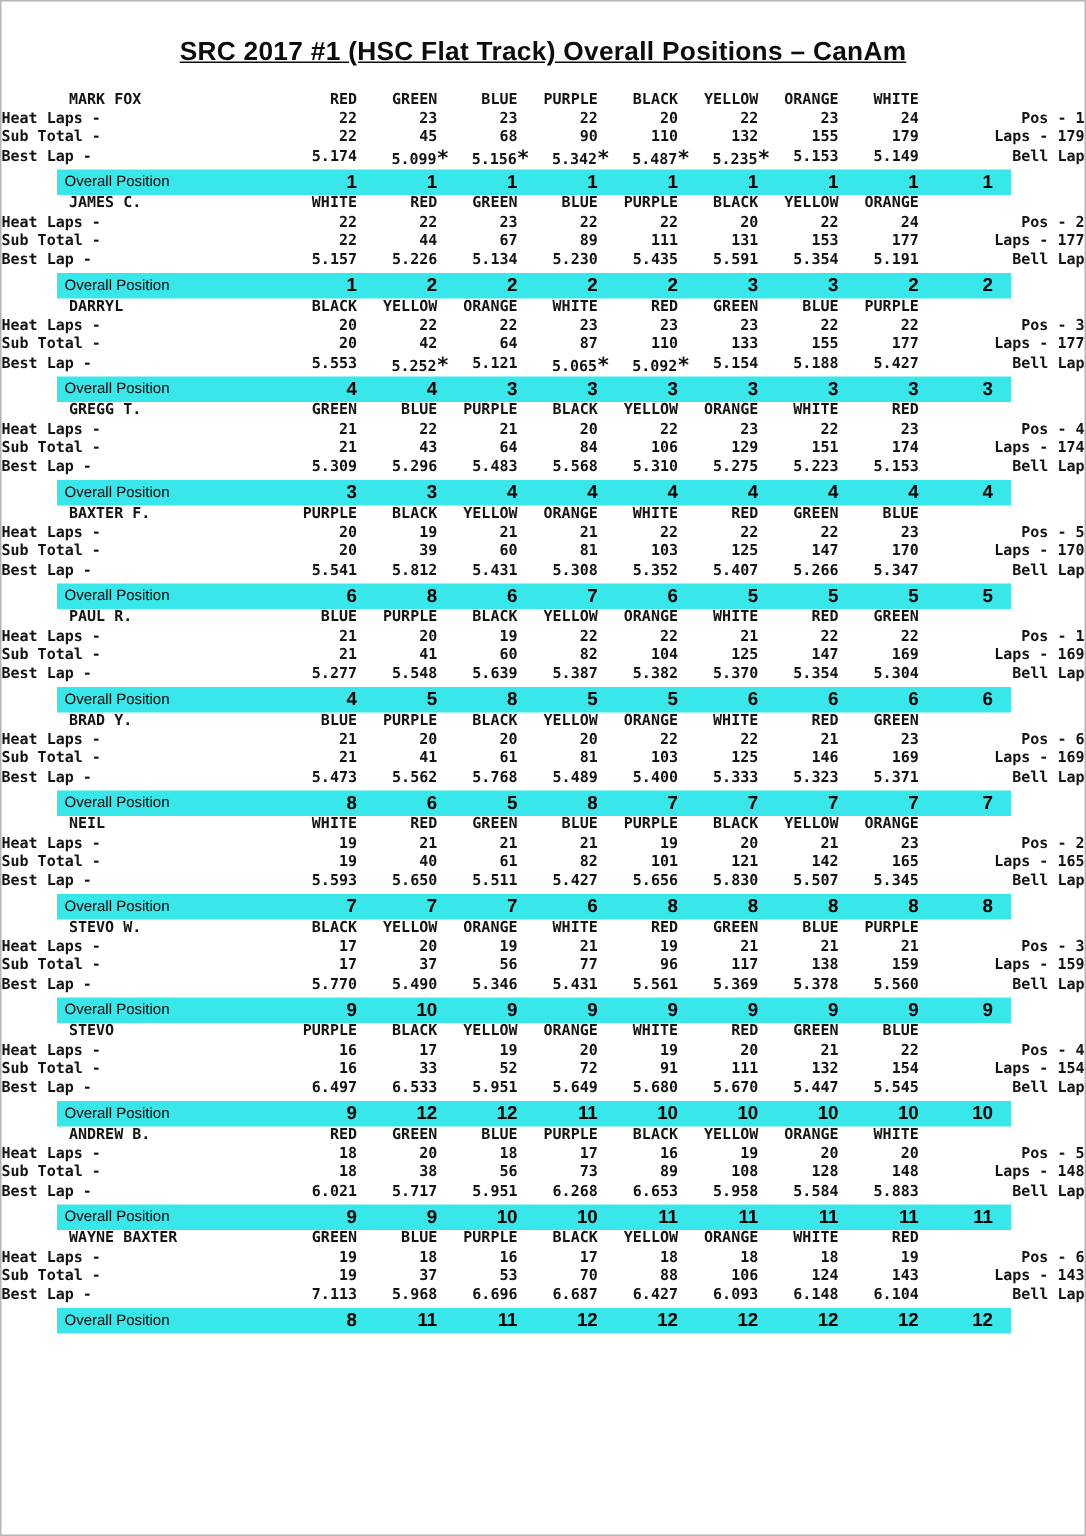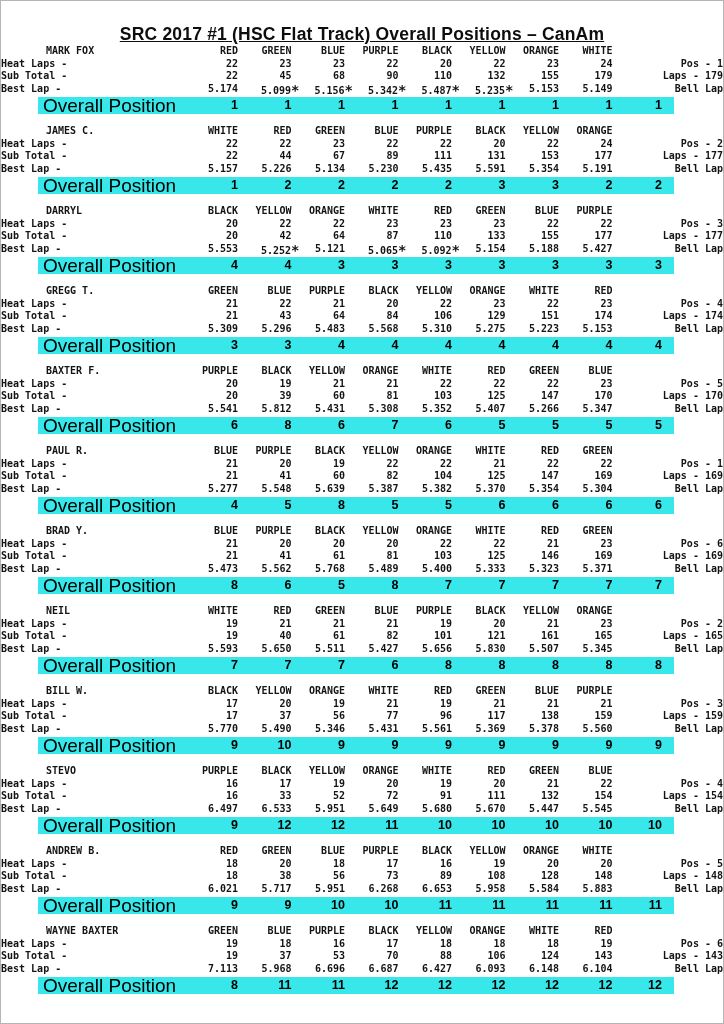--- a/index.html
+++ b/index.html
@@ -6,30 +6,30 @@
   body{
     width:724px;height:1024px;
     background:#ffffff;
     box-sizing:border-box;
     border:1px solid #b5b5b5;
     overflow:hidden;
     font-family:"DejaVu Sans Mono",monospace;
   }
   .title{
     margin-top:23px;
-    margin-bottom:0;
+    margin-bottom:16px;
     text-align:center;
     font-family:"Liberation Sans",sans-serif;
     font-weight:bold;
     font-size:17.5px;
     letter-spacing:.2px;
     text-decoration:underline;
     color:#0d0d0d;
   }
-  .block{margin-bottom:11px;}
+  .block{}
   .row{
     display:grid;
     grid-template-columns:178px 59px 53.5px 53.5px 53.5px 53.5px 53.5px 53.5px 53.5px auto;
     height:12.5px;line-height:12.5px;
   }
   .mono{
     font-family:"DejaVu Sans Mono",monospace;
     font-size:10px;font-weight:bold;color:#141414;
   }
   .cell{white-space:nowrap;overflow:visible;}
@@ -44,21 +44,21 @@
   .overall{
     height:17px;line-height:17px;
     position:relative;margin-top:2px;
   }
   .overall::before{
     content:"";position:absolute;
     left:37px;width:636px;top:0;bottom:0;
     background:var(--hl,#38e7e9);
   }
   .overall .cell{position:relative;font-family:"Liberation Sans",sans-serif;color:#000;}
-  .olabel{text-align:left;padding-left:42px;font-size:19px;font-weight:normal;}
+  .olabel{text-align:left;padding-left:42px;font-size:10px;font-weight:normal;}
   .onum{font-weight:bold;font-size:12.5px;}
   .ototal{text-align:right;padding-right:61px;font-weight:bold;font-size:12.5px;}
 </style>
 </head>
 <body>
 
 <div class="title">SRC 2017 #1 (HSC Flat Track) Overall Positions – CanAm</div>
 
 <div id="blocks">
     <div class="block">
@@ -521,21 +521,21 @@
         <div class="cell rlabel">Pos - 2</div>
       </div>
       <div class="row mono">
         <div class="cell label">Sub Total -</div>
         <div class="cell col">19</div>
         <div class="cell col">40</div>
         <div class="cell col">61</div>
         <div class="cell col">82</div>
         <div class="cell col">101</div>
         <div class="cell col">121</div>
-        <div class="cell col">161</div>
+        <div class="cell col">142</div>
         <div class="cell col">165</div>
         <div class="cell rlabel">Laps - 165</div>
       </div>
       <div class="row mono">
         <div class="cell label">Best Lap -</div>
         <div class="cell col">5.593</div>
         <div class="cell col">5.650</div>
         <div class="cell col">5.511</div>
         <div class="cell col">5.427</div>
         <div class="cell col">5.656</div>
@@ -552,21 +552,21 @@
         <div class="cell col onum">6</div>
         <div class="cell col onum">8</div>
         <div class="cell col onum">8</div>
         <div class="cell col onum">8</div>
         <div class="cell col onum">8</div>
         <div class="cell ototal">8</div>
       </div>
     </div>
     <div class="block">
       <div class="row mono">
-        <div class="cell label name">BILL W.</div>
+        <div class="cell label name">STEVO W.</div>
         <div class="cell col">BLACK</div>
         <div class="cell col">YELLOW</div>
         <div class="cell col">ORANGE</div>
         <div class="cell col">WHITE</div>
         <div class="cell col">RED</div>
         <div class="cell col">GREEN</div>
         <div class="cell col">BLUE</div>
         <div class="cell col">PURPLE</div>
         <div class="cell rlabel"></div>
       </div>

